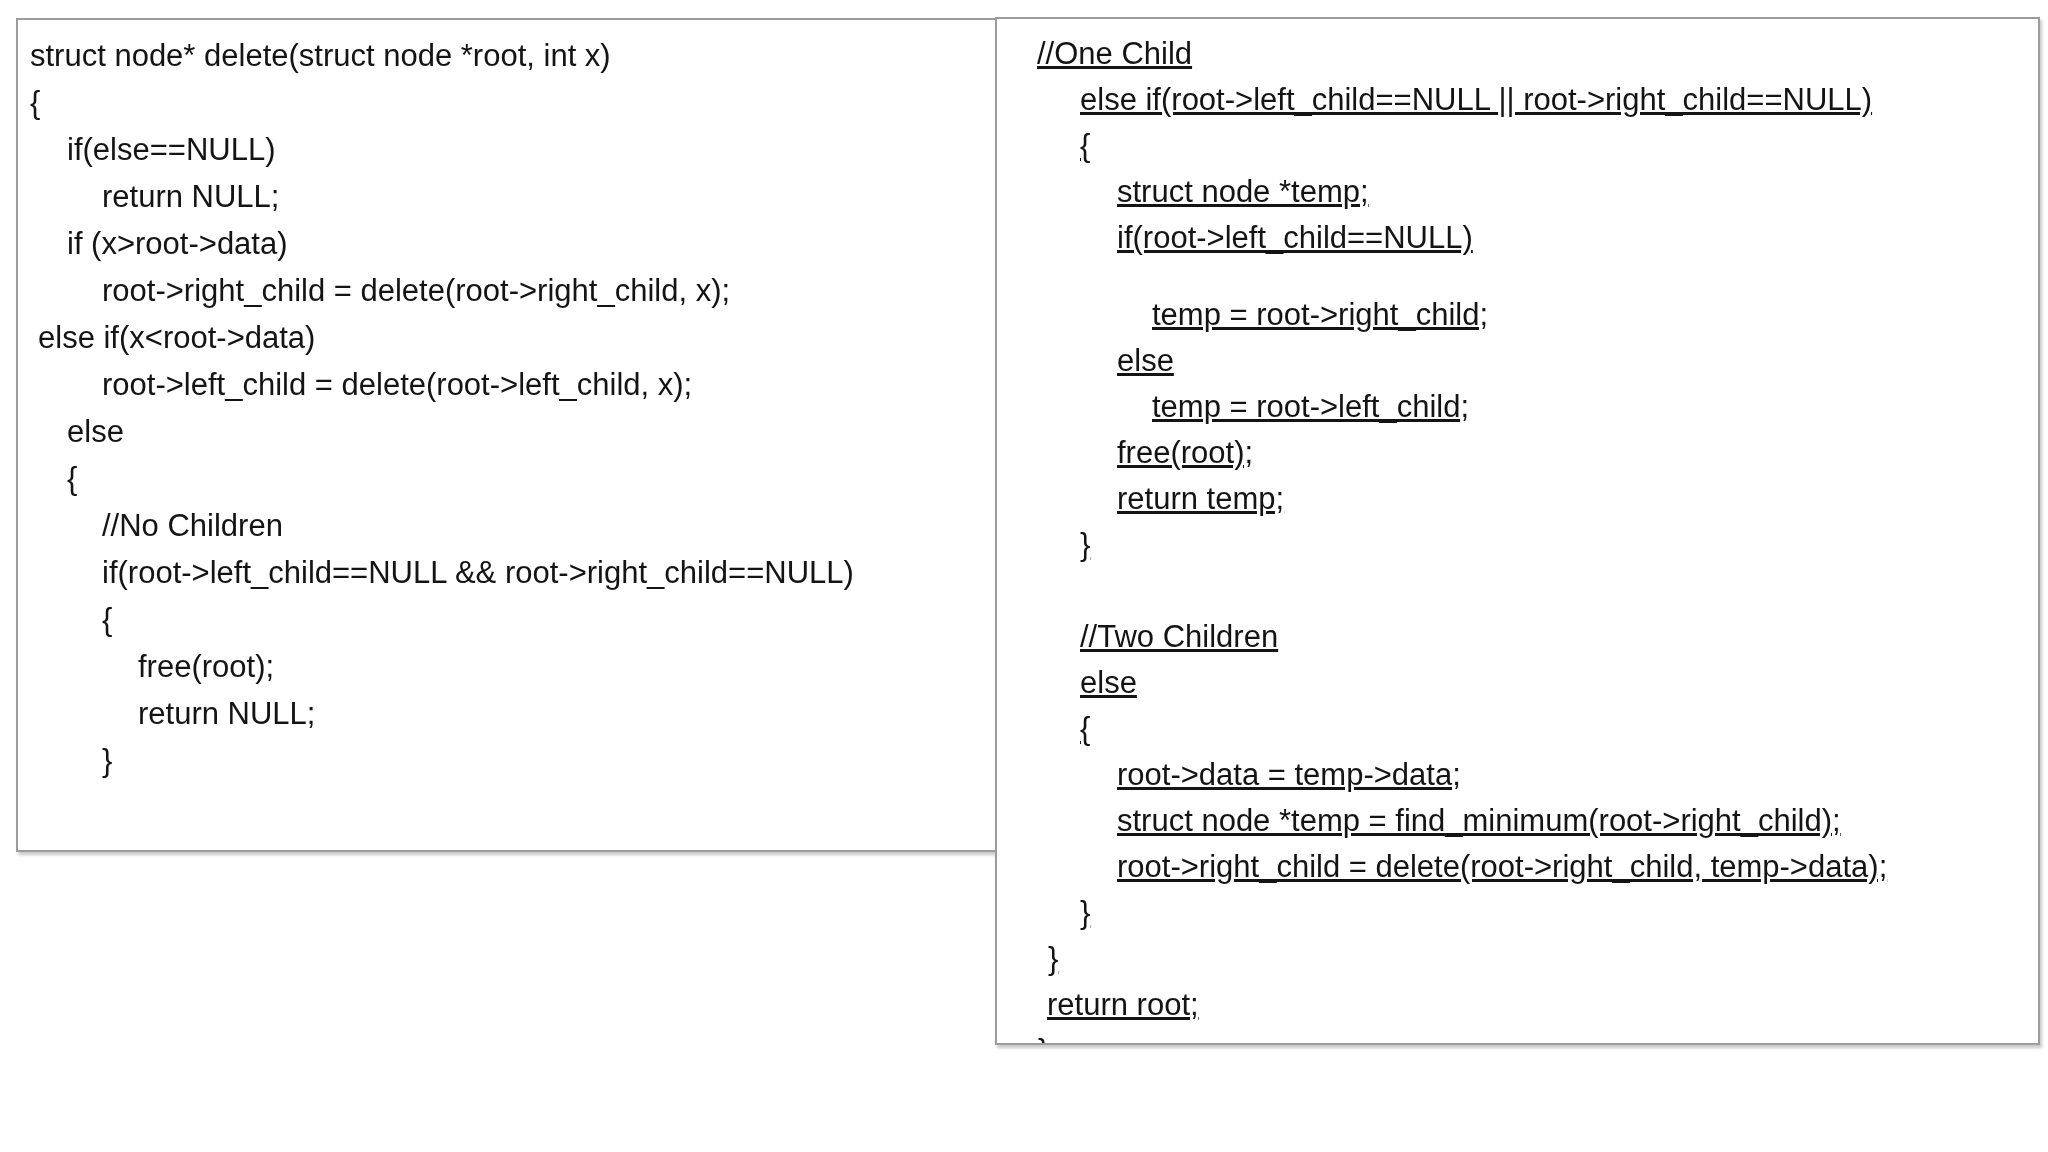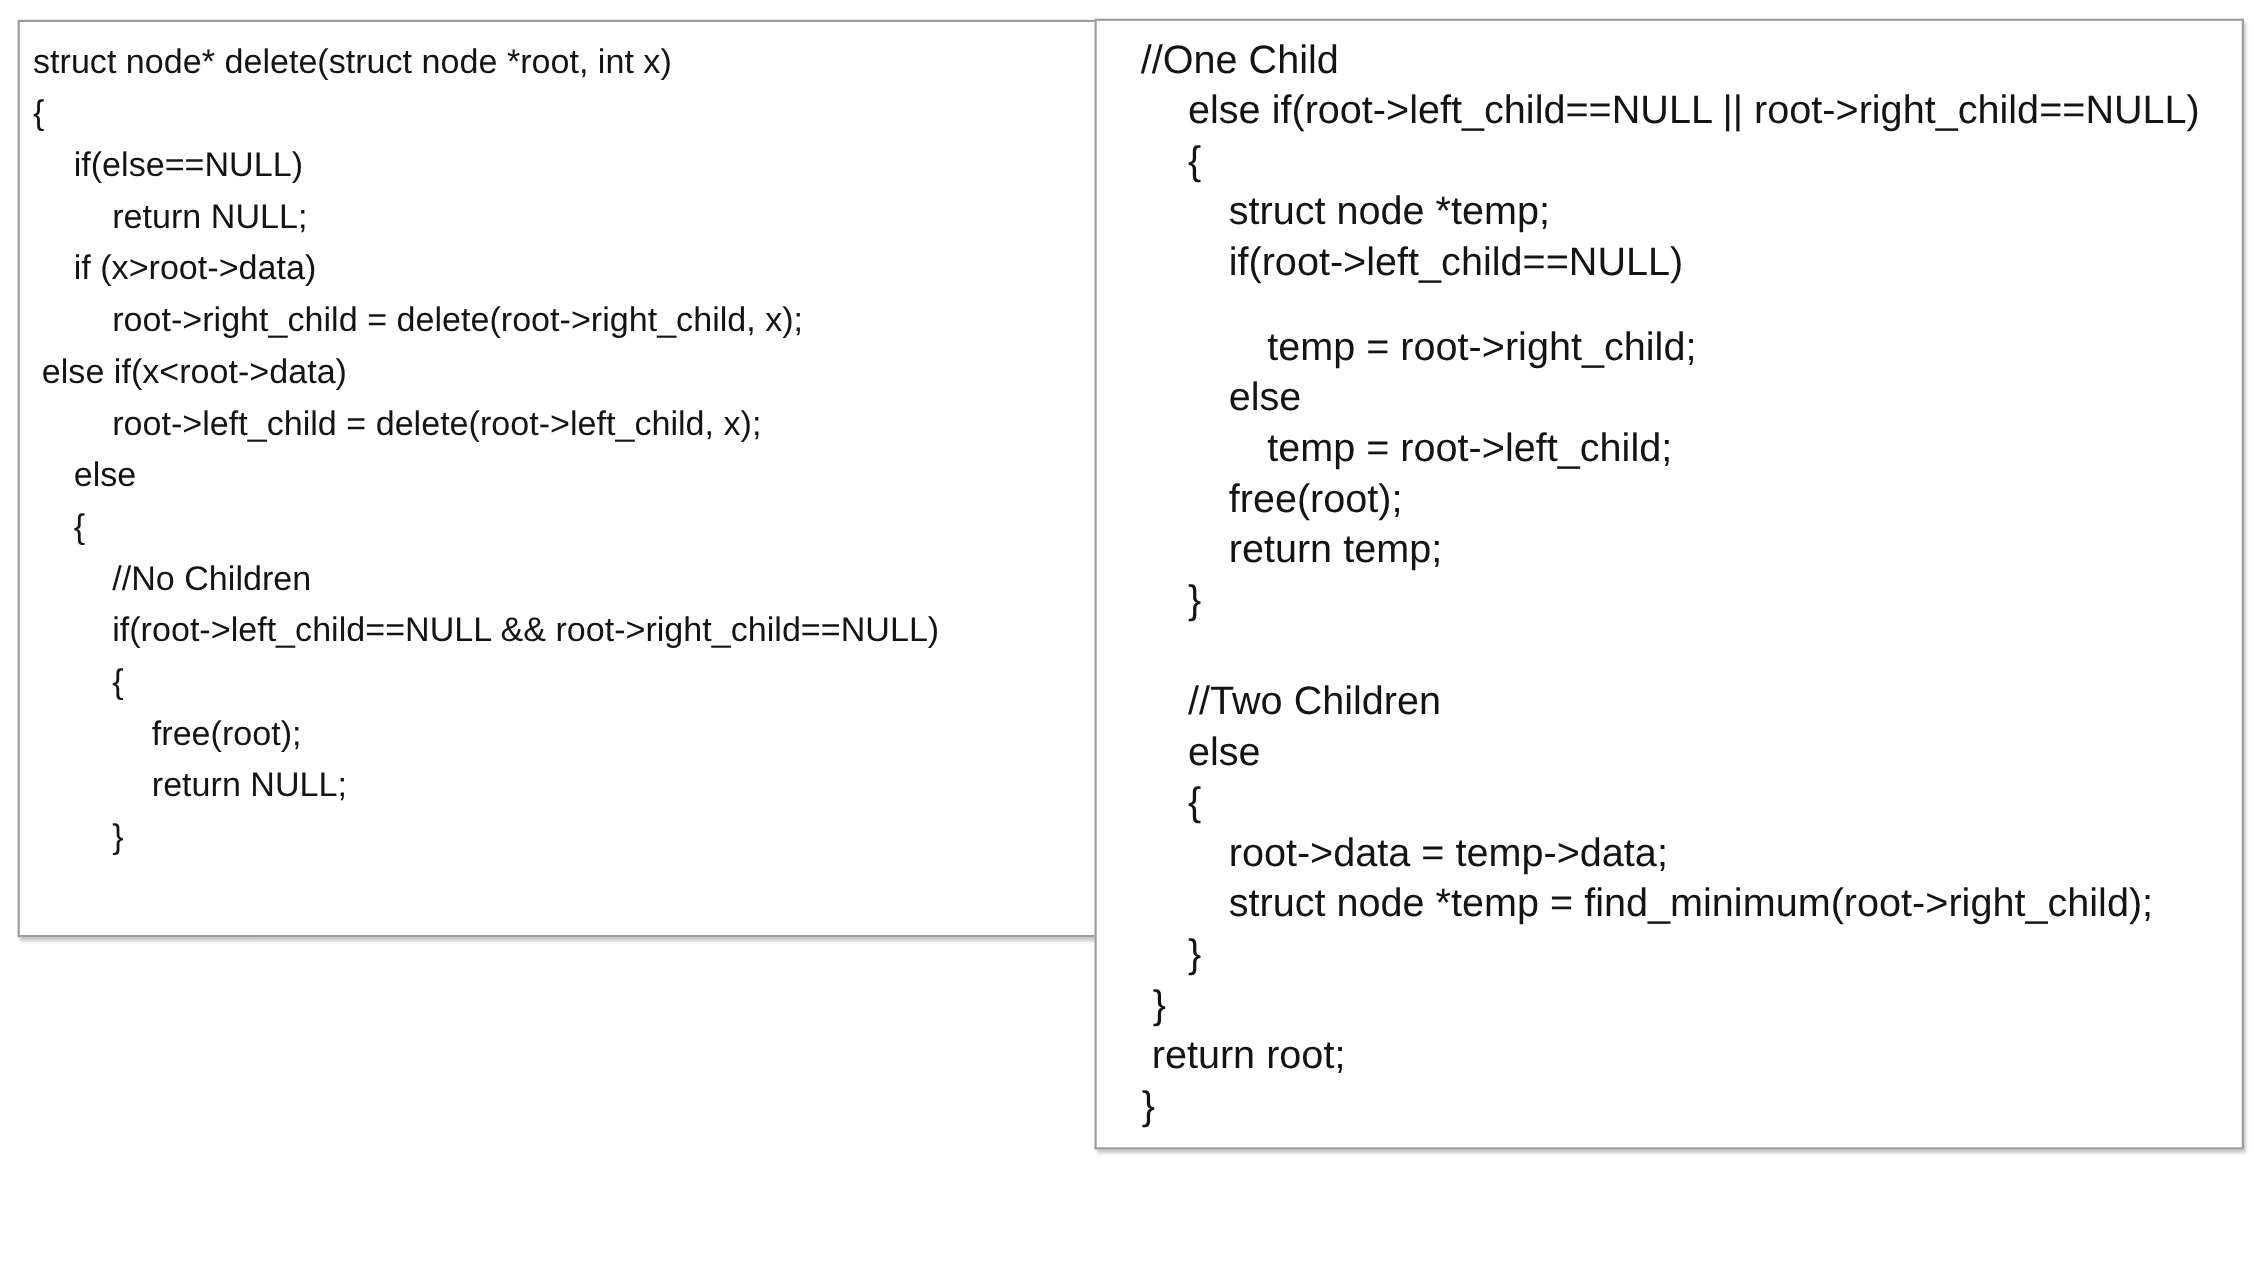--- a/index.html
+++ b/index.html
@@ -44,36 +44,37 @@
       <div class="code-line" style="line-height: 47px; min-height: 47px; padding-left: 84px;">root-&gt;left_child = delete(root-&gt;left_child, x);</div>
       <div class="code-line" style="line-height: 47px; min-height: 47px; padding-left: 49px;">else</div>
       <div class="code-line" style="line-height: 47px; min-height: 47px; padding-left: 49px;">{</div>
       <div class="code-line" style="line-height: 47px; min-height: 47px; padding-left: 84px;">//No Children</div>
       <div class="code-line" style="line-height: 47px; min-height: 47px; padding-left: 84px;">if(root-&gt;left_child==NULL &amp;&amp; root-&gt;right_child==NULL)</div>
       <div class="code-line" style="line-height: 47px; min-height: 47px; padding-left: 84px;">{</div>
       <div class="code-line" style="line-height: 47px; min-height: 47px; padding-left: 120px;">free(root);</div>
       <div class="code-line" style="line-height: 47px; min-height: 47px; padding-left: 120px;">return NULL;</div>
       <div class="code-line" style="line-height: 47px; min-height: 47px; padding-left: 84px;">}</div>
     </section>
-  <section class="code-panel" style="left: 995px; top: 17px; width: 1045px; height: 1028px; font-size: 36px;">
+  <section class="code-panel" style="left: 995px; top: 17px; width: 1045px; height: 1028px; font-size: 31px; text-decoration: underline;">
       <div class="code-line" style="line-height: 46px; min-height: 46px; padding-left: 40px;">//One Child</div>
       <div class="code-line" style="line-height: 46px; min-height: 46px; padding-left: 83px;">else if(root-&gt;left_child==NULL || root-&gt;right_child==NULL)</div>
       <div class="code-line" style="line-height: 46px; min-height: 46px; padding-left: 83px;">{</div>
       <div class="code-line" style="line-height: 46px; min-height: 46px; padding-left: 120px;">struct node *temp;</div>
       <div class="code-line" style="line-height: 46px; min-height: 46px; padding-left: 120px;">if(root-&gt;left_child==NULL)</div>
       <div class="code-line" style="line-height: 46px; min-height: 46px; padding-left: 155px; margin-top: 31px;">temp = root-&gt;right_child;</div>
       <div class="code-line" style="line-height: 46px; min-height: 46px; padding-left: 120px;">else</div>
       <div class="code-line" style="line-height: 46px; min-height: 46px; padding-left: 155px;">temp = root-&gt;left_child;</div>
       <div class="code-line" style="line-height: 46px; min-height: 46px; padding-left: 120px;">free(root);</div>
       <div class="code-line" style="line-height: 46px; min-height: 46px; padding-left: 120px;">return temp;</div>
       <div class="code-line" style="line-height: 46px; min-height: 46px; padding-left: 83px;">}</div>
       <div class="code-line" style="line-height: 46px; min-height: 46px; padding-left: 0px;"></div>
       <div class="code-line" style="line-height: 46px; min-height: 46px; padding-left: 83px;">//Two Children</div>
       <div class="code-line" style="line-height: 46px; min-height: 46px; padding-left: 83px;">else</div>
       <div class="code-line" style="line-height: 46px; min-height: 46px; padding-left: 83px;">{</div>
       <div class="code-line" style="line-height: 46px; min-height: 46px; padding-left: 120px;">root-&gt;data = temp-&gt;data;</div>
       <div class="code-line" style="line-height: 46px; min-height: 46px; padding-left: 120px;">struct node *temp = find_minimum(root-&gt;right_child);</div>
+      <div class="code-line" style="line-height: 46px; min-height: 46px; padding-left: 120px;">root-&gt;right_child = delete(root-&gt;right_child, temp-&gt;data);</div>
       <div class="code-line" style="line-height: 46px; min-height: 46px; padding-left: 83px;">}</div>
       <div class="code-line" style="line-height: 46px; min-height: 46px; padding-left: 51px;">}</div>
       <div class="code-line" style="line-height: 46px; min-height: 46px; padding-left: 50px;">return root;</div>
       <div class="code-line" style="line-height: 46px; min-height: 46px; padding-left: 41px;">}</div>
     </section>
 </div>
 
 </body></html>

